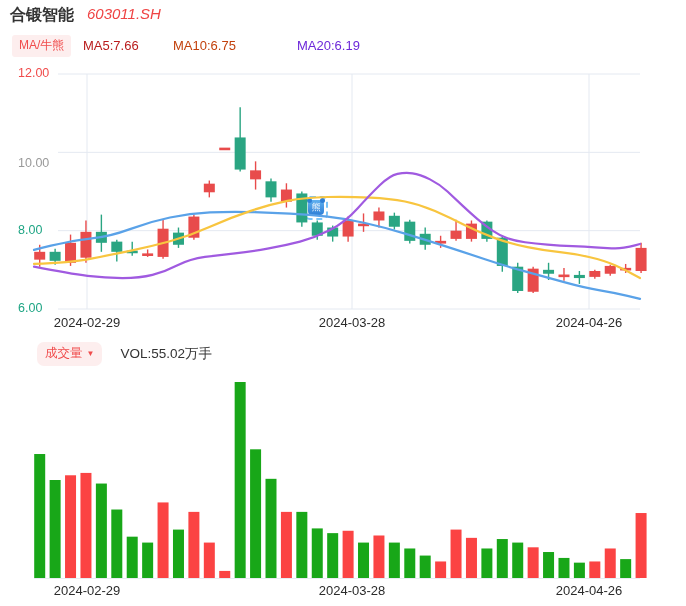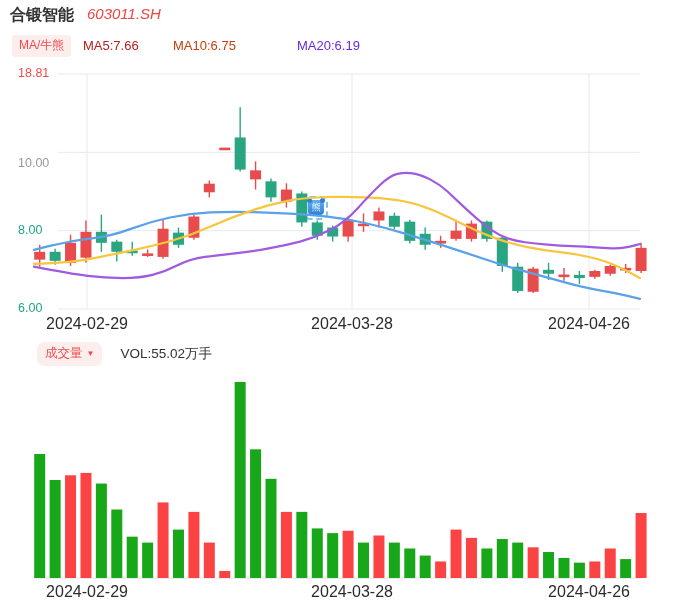--- a/index.html
+++ b/index.html
@@ -9,21 +9,21 @@
   .title{font-size:16px;font-weight:bold;color:#333;}
   .code{font-size:15px;color:#ef4444;font-style:italic;}
   .indicator-row{position:absolute;left:12px;top:35px;height:20px;z-index:4;}
   .pill{position:absolute;top:0;background:#fdeeee;color:#f04b4b;font-size:12px;
         padding:2px 7px 3px;border-radius:3px;white-space:nowrap;}
   .ma-label{position:absolute;top:3px;font-size:13px;white-space:nowrap;}
   .ma5{left:71px;color:#b91c1c;}
   .ma10{left:161px;color:#c2410c;}
   .ma20{left:251px;color:#6d28d9;margin-left:34px;}
   .ylabel{position:absolute;left:18px;font-size:12.5px;z-index:4;}
-  .xlabel{position:absolute;font-size:16px;color:#2b2b2b;transform:translateX(-50%);z-index:4;}
+  .xlabel{position:absolute;font-size:13px;color:#2b2b2b;transform:translateX(-50%);z-index:4;}
   .vol-header{position:absolute;left:37px;top:342px;display:flex;align-items:center;z-index:4;}
   .vol-pill{background:#fdeeee;color:#f04b4b;font-size:12.5px;padding:3px 8px 4px;border-radius:7px;
             display:flex;align-items:center;gap:4px;}
   .vol-caret{font-size:8px;color:#f04b4b;}
   .vol-value{margin-left:18px;font-size:13.5px;color:#333;}
   #chart-svg{position:absolute;left:0;top:0;z-index:3;}
   .bear-marker{position:absolute;width:20px;height:20px;border:2px dashed #7bc3f6;border-radius:6px;
                z-index:2;display:flex;align-items:center;justify-content:center;}
   .bear-inner{width:16px;height:15px;background:linear-gradient(180deg,#5fb0f0,#2e7fd6);
               border-radius:4px;color:#fff;font-size:9px;line-height:15px;text-align:center;position:relative;}
@@ -187,21 +187,21 @@
     <rect x="543.0600000000001" y="552.0240963855422" width="11" height="25.975903614457835" fill="#18a718"></rect>
     <rect x="558.48" y="557.9277108433735" width="11" height="20.072289156626507" fill="#18a718"></rect>
     <rect x="573.9000000000001" y="562.6506024096385" width="11" height="15.349397590361447" fill="#18a718"></rect>
     <rect x="589.32" y="561.4698795180723" width="11" height="16.53012048192771" fill="#fb4343"></rect>
     <rect x="604.74" y="548.4819277108434" width="11" height="29.518072289156628" fill="#fb4343"></rect>
     <rect x="620.1600000000001" y="559.1084337349398" width="11" height="18.89156626506024" fill="#18a718"></rect>
     <rect x="635.58" y="513.036626506024" width="11" height="64.96337349397591" fill="#fb4343"></rect>
   </svg>
 
 <div id="labels">
-    <span class="ylabel" style="top: 66px; color: rgb(240, 75, 75);">18.81</span>
+    <span class="ylabel" style="top: 66px; color: rgb(240, 75, 75);">12.00</span>
     <span class="ylabel" style="top: 144.333px; color: rgb(153, 153, 153); margin-top: 12px;">10.00</span>
     <span class="ylabel" style="top: 222.667px; color: rgb(30, 165, 132);">8.00</span>
     <span class="ylabel" style="top: 301px; color: rgb(30, 165, 132);">6.00</span>
     <span class="xlabel" style="left: 87px; top: 315px;">2024-02-29</span>
     <span class="xlabel" style="left: 87px; top: 583px;">2024-02-29</span>
     <span class="xlabel" style="left: 352px; top: 315px;">2024-03-28</span>
     <span class="xlabel" style="left: 352px; top: 583px;">2024-03-28</span>
     <span class="xlabel" style="left: 589px; top: 315px;">2024-04-26</span>
     <span class="xlabel" style="left: 589px; top: 583px;">2024-04-26</span>
   </div>

